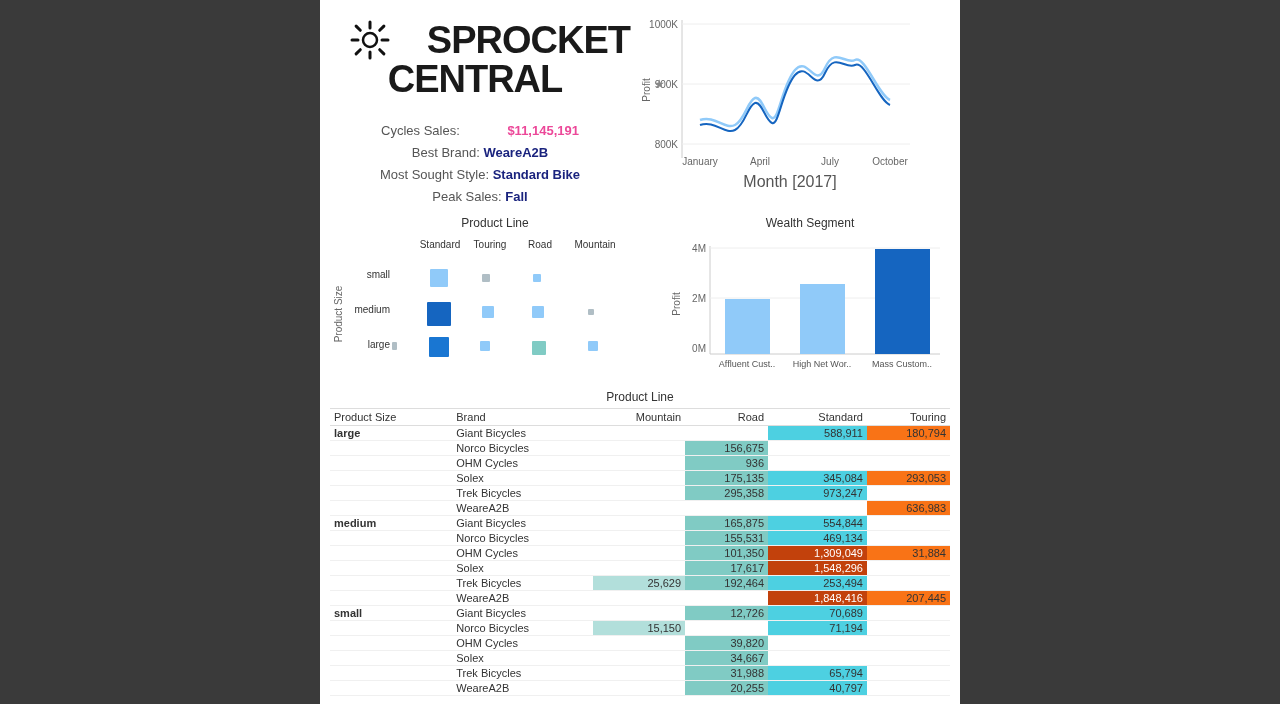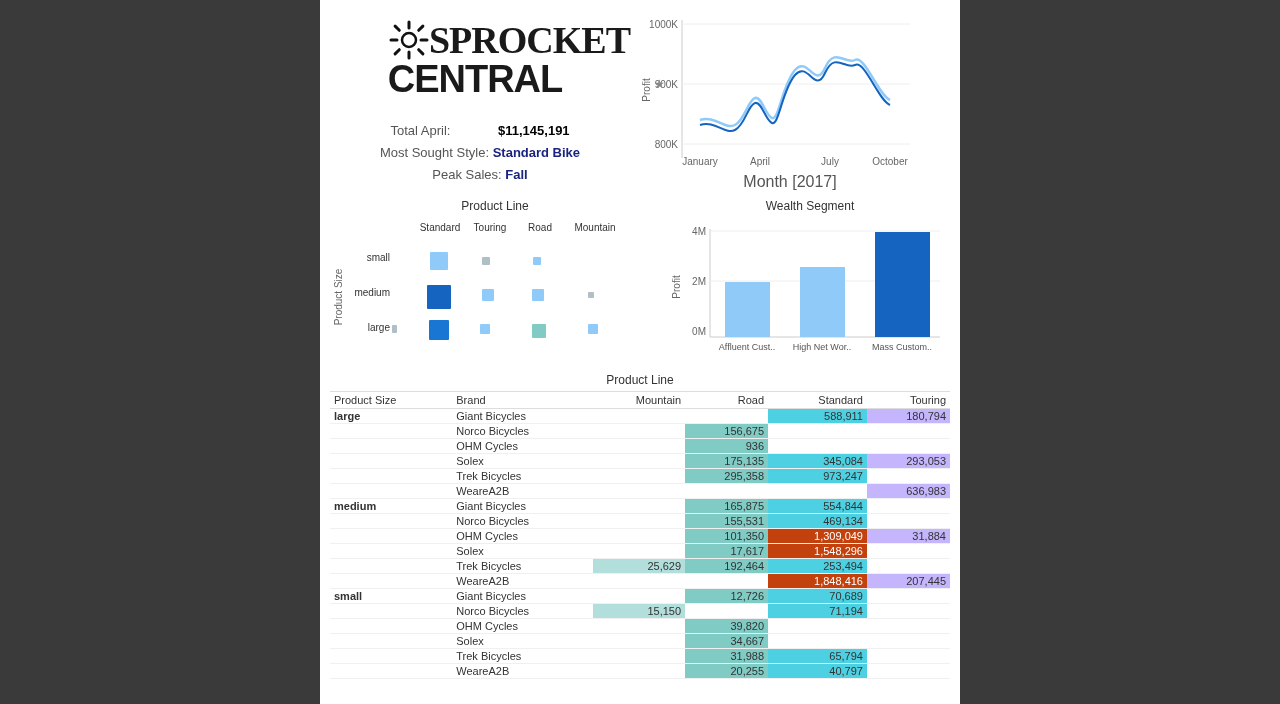--- a/index.html
+++ b/index.html
@@ -50,21 +50,21 @@
       text-align: center;
       padding-top: 10px;
       flex: 1;
     }
     .stats-area .line {
       font-size: 13px;
       color: #555;
       line-height: 1.7;
     }
     .stats-area .line .highlight-blue {
-      color: #000000;
+      color: #ec4899;
       font-weight: bold;
       padding-left: 44px;
     }
     .stats-area .line .highlight-dark {
       color: #1a237e;
       font-weight: bold;
     }
     
     .line-chart-container {
       width: 300px;
@@ -111,21 +111,21 @@
     }
     td.left { text-align: left; }
     td.group-label {
       text-align: left;
       font-weight: bold;
       color: #333;
     }
     .cell-mountain { background: #b2dfdb; }
     .cell-road { background: #80cbc4; margin-top: 46px; }
     .cell-standard { background: #4dd0e1; }
-    .cell-touring { background: #c4b5fd; }
+    .cell-touring { background: #f97316; }
     .cell-highlight { background: #c2410c; color: #fff; }
     .product-line-header {
       text-align: center;
       font-size: 12px;
       color: #333;
       padding: 4px;
       border-bottom: 1px solid #ddd;
     }
     
     .two-col {
@@ -137,21 +137,21 @@
     .col-right { width: 280px; }
   </style>
 </head>
 <body>
 
 <div class="main-panel">
 
   <div class="header">
 
     <div class="logo-area">
-      <div style="display:flex;align-items:center;justify-content:flex-end;padding-left:20px;padding-top:10px;font-family:Liberation Serif, serif;">
+      <div style="display:flex;align-items:center;justify-content:space-between;padding-left:20px;padding-top:10px;">
         <svg class="gear-icon" viewBox="0 0 40 40" width="40" height="40">
           <circle cx="20" cy="20" r="7" fill="none" stroke="#111" stroke-width="2.5"></circle>
           <g stroke="#111" stroke-width="3" stroke-linecap="round">
             <line x1="20" y1="2" x2="20" y2="8"></line>
             <line x1="20" y1="32" x2="20" y2="38"></line>
             <line x1="2" y1="20" x2="8" y2="20"></line>
             <line x1="32" y1="20" x2="38" y2="20"></line>
             <line x1="6.1" y1="6.1" x2="10.3" y2="10.3"></line>
             <line x1="29.7" y1="29.7" x2="33.9" y2="33.9"></line>
             <line x1="33.9" y1="6.1" x2="29.7" y2="10.3"></line>
@@ -159,22 +159,26 @@
           </g>
         </svg>
         <span class="logo-title" style="font-size:38px;font-weight:900;letter-spacing:-1px;">SPROCKET</span>
       </div>
       <div style="text-align:center;padding-right:10px;">
         <span class="logo-subtitle" style="font-size:38px;font-weight:900;letter-spacing:-1px;">CENTRAL</span>
       </div>
 
       <div class="stats-area" style="margin-top:12px;">
         <div class="line">
-          <span>Total April:</span>
+          <span>Cycles Sales:</span>
           <span class="highlight-blue">$11,145,191</span>
+        </div>
+        <div class="line">
+          <span>Best Brand:</span>
+          <span class="highlight-dark">WeareA2B</span>
         </div>
         <div class="line">
           <span>Most Sought Style:</span>
           <span class="highlight-dark">Standard Bike</span>
         </div>
         <div class="line">
           <span>Peak Sales:</span>
           <span class="highlight-dark">Fall</span>
         </div>
       </div>

